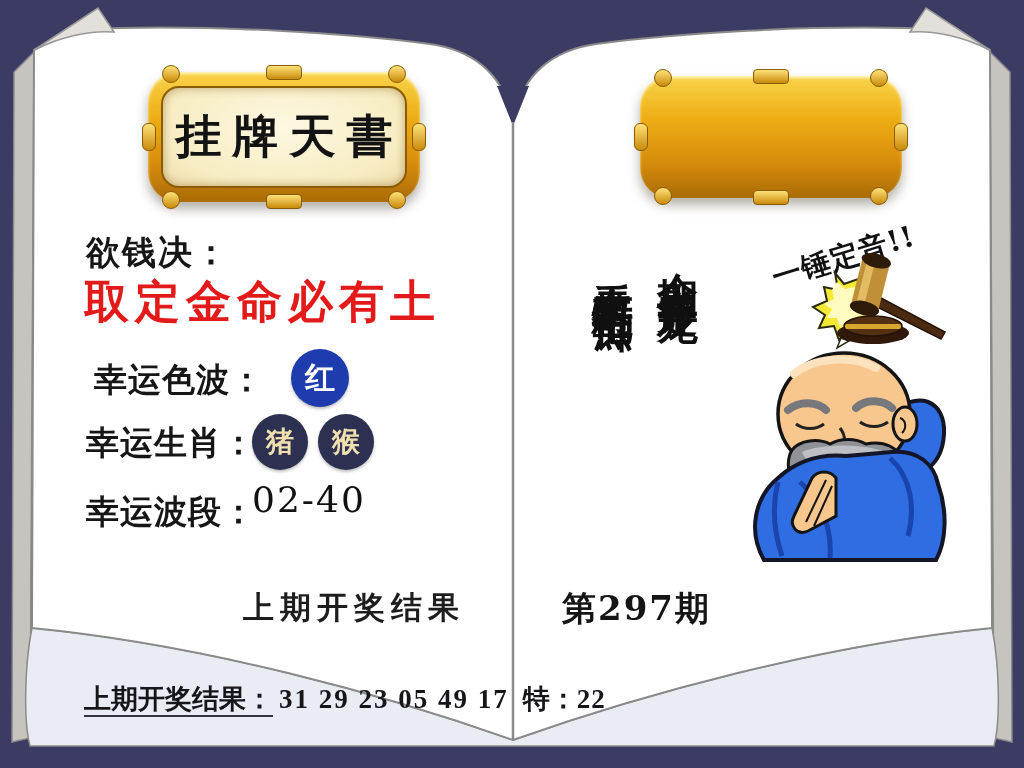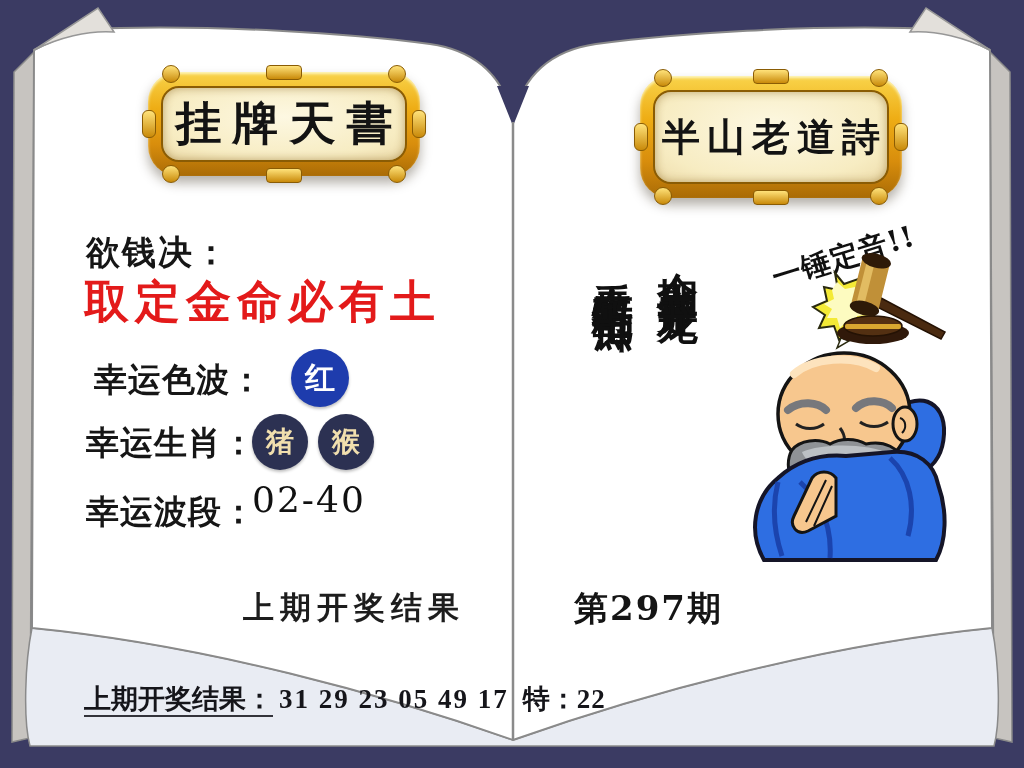--- a/index.html
+++ b/index.html
@@ -74,21 +74,21 @@
     font-family:"DejaVu Serif","DejaVu Sans",serif;
     font-size:41px;font-weight:900;color:#101010;letter-spacing:5px;
   }
   #poem-right{left:651px;top:240px;height:335px;}
   #poem-left{left:586px;top:250px;height:335px;}
   #stamp-text{
     left:779px;top:258px;font-size:29px;font-weight:900;color:#101010;
     transform:rotate(-17deg);transform-origin:left bottom;letter-spacing:1px;
     font-family:"DejaVu Serif",serif;white-space:nowrap;
   }
-  #issue-label{left:574px;top:586px;font-size:34px;font-weight:800;color:#151515;letter-spacing:2px;font-family:"DejaVu Serif",serif;}
+  #issue-label{left:562px;top:586px;font-size:34px;font-weight:800;color:#151515;letter-spacing:2px;font-family:"DejaVu Serif",serif;}
 
   
   #results{left:84px;top:681px;font-family:Liberation Serif, serif;font-size:27px;color:#15151a;white-space:nowrap;z-index:3;}
   #results .lbl{border-bottom:2px solid #33333a;padding-bottom:1px;font-weight:600;}
   #results .nums{margin-left:6px;letter-spacing:2px;font-weight:600;}
   #results .sp-lbl{margin-left:14px;font-weight:600;}
   #results .sp-val{font-weight:600;letter-spacing:1px;}
 </style>
 </head>
 <body>
@@ -108,21 +108,21 @@
            L 992,628 C 820,645 640,695 513,740
            C 386,695 206,645 32,628 Z" fill="#ffffff" stroke="#8a8a8a" stroke-width="2"></path>
 
   <path d="M 34,50 L 98,8 L 114,32 C 88,30 58,38 34,50 Z" fill="#e3e0db" stroke="#979797" stroke-width="1.5"></path>
   <path d="M 990,50 L 926,8 L 910,32 C 936,30 966,38 990,50 Z" fill="#e3e0db" stroke="#979797" stroke-width="1.5"></path>
 
   <path d="M 497,86 L 529,86 L 513,126 Z" fill="#3b3b63"></path>
   <line x1="513" y1="122" x2="513" y2="740" stroke="#8a8a8a" stroke-width="2.5"></line>
 </svg>
 
-<div class="banner" id="banner-left" style="left:148px;top:72px;width:272px;height:104px;">
+<div class="banner" id="banner-left" style="left:148px;top:72px;width:272px;height:130px;">
   <span class="knob top"></span>
   <span class="knob bottom"></span>
   <span class="knob tl"></span>
   <span class="knob tr"></span>
   <span class="knob bl"></span>
   <span class="knob br"></span>
   <span class="knob ml"></span>
   <span class="knob mr"></span>
   <div class="inner">
     <span class="title">挂牌天書</span>
@@ -152,23 +152,20 @@
 
 <div class="banner" id="banner-right" style="left:640px;top:76px;width:262px;height:122px;">
   <span class="knob top"></span>
   <span class="knob bottom"></span>
   <span class="knob tl"></span>
   <span class="knob tr"></span>
   <span class="knob bl"></span>
   <span class="knob br"></span>
   <span class="knob ml"></span>
   <span class="knob mr"></span>
-  <div class="inner">
-    <span class="title">半山老道詩</span>
-  </div>
 </div>
 
 <div class="poem-col" id="poem-right">今期生肖定开龙</div>
 <div class="poem-col" id="poem-left">看来特码七点钟</div>
 
 <div class="abs" id="stamp-text">一锤定音!!</div>
 
 <svg class="abs" style="left:793px;top:246px;" width="158" height="104" viewBox="0 0 158 104">
   <polygon points="42,27 51,38 65,33 67,47 81,50 74,62 84,73 70,76 69,90 56,84 46,94 41,80 26,82 32,69 20,61 34,55 31,41 45,44" fill="#f4ea36" stroke="#2a2a10" stroke-width="2"></polygon>
   <polygon points="44,36 52,43 62,41 63,50 73,54 68,61 74,69 64,70 63,80 54,75 47,82 44,72 34,72 39,63 31,58 41,53 39,44" fill="#fdfbc0"></polygon>

